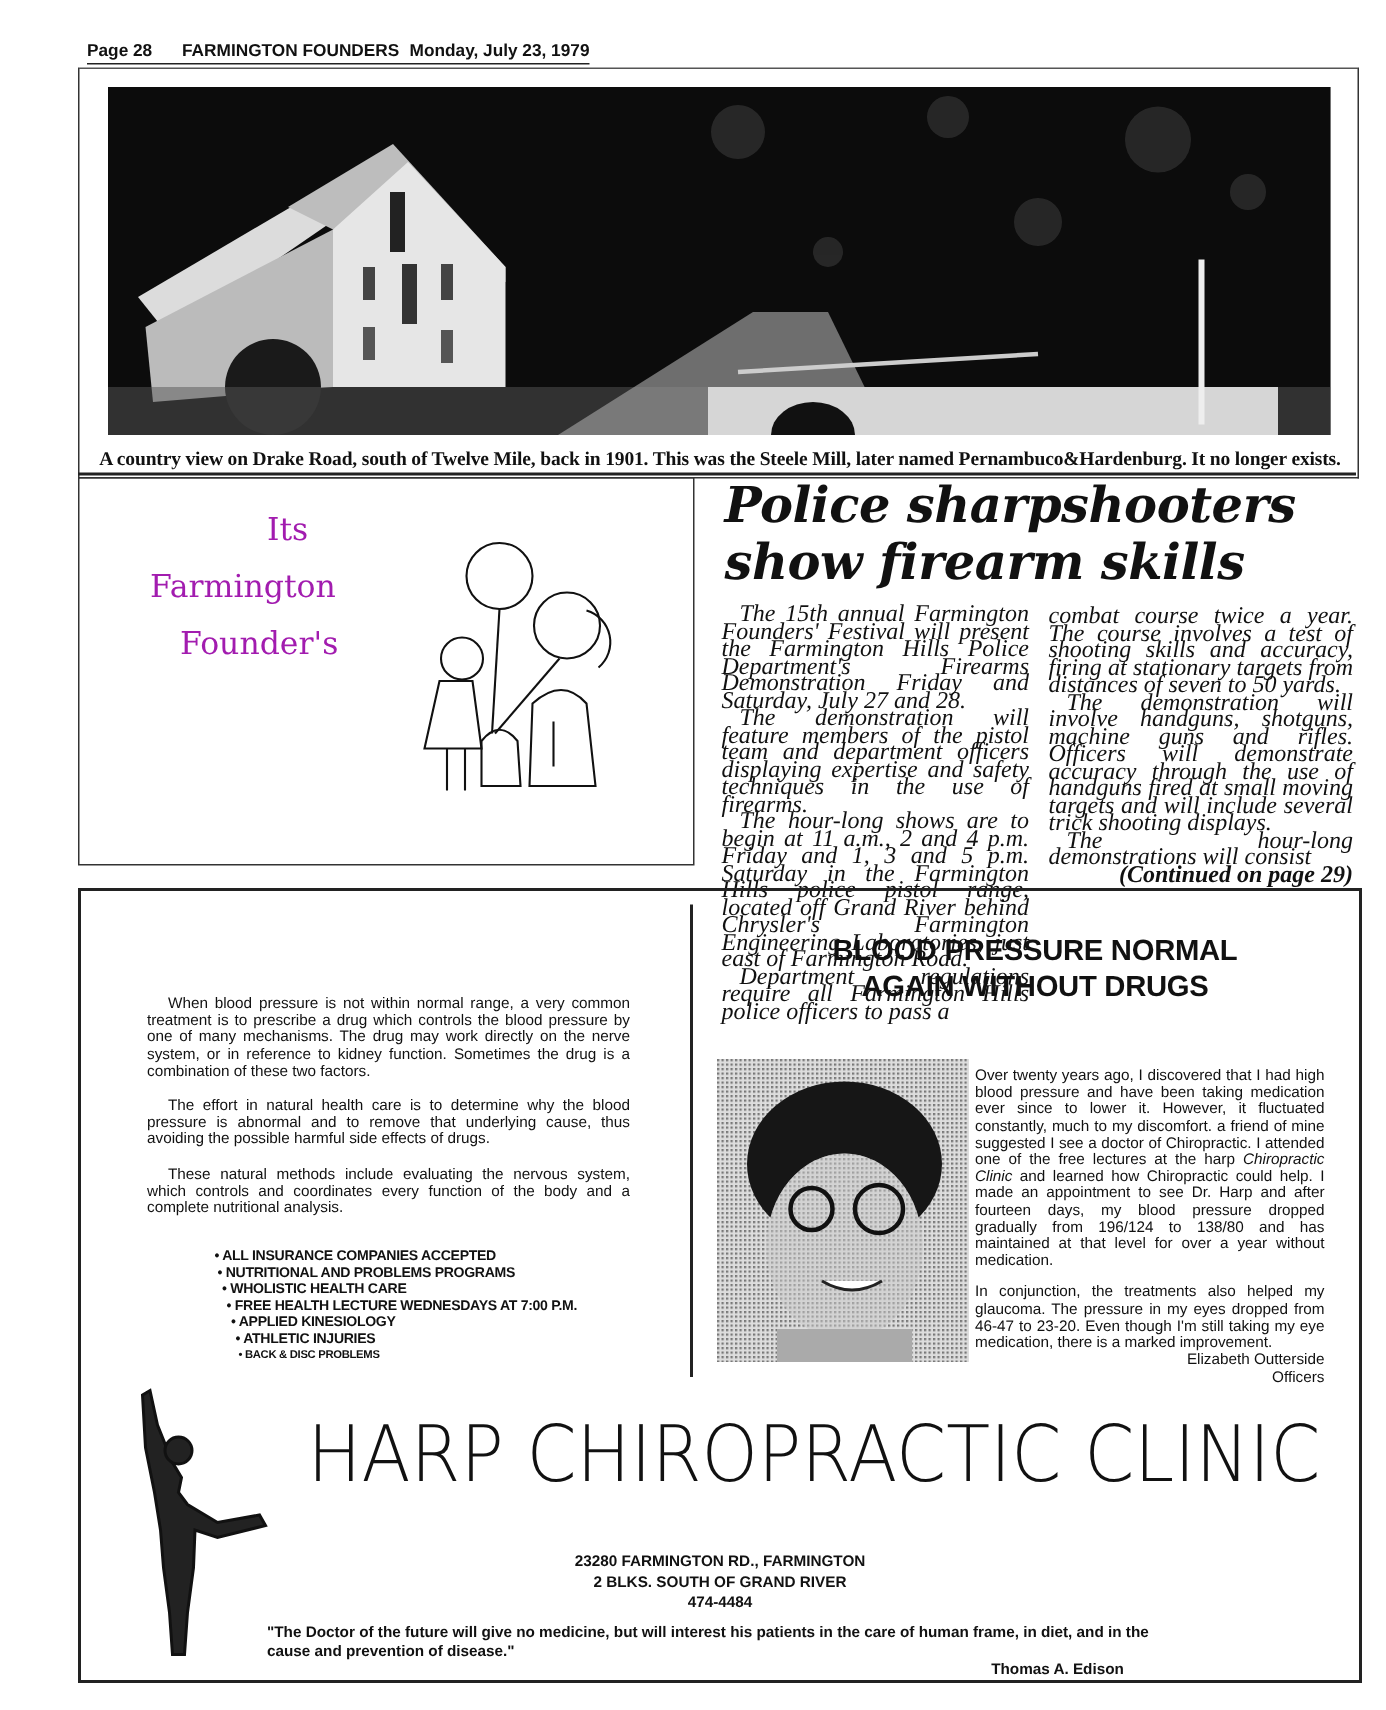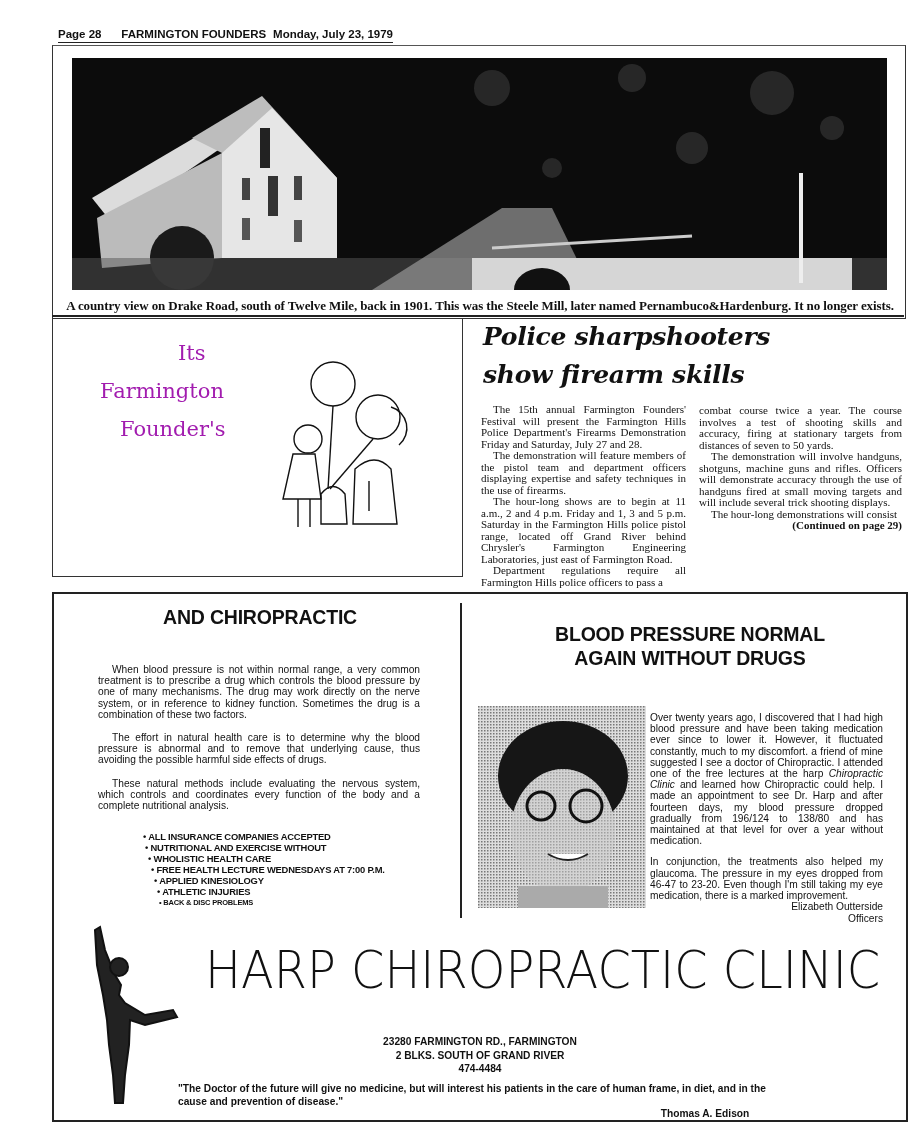--- a/index.html
+++ b/index.html
@@ -12,22 +12,22 @@
   .mh-title{width:158px;}
   
   .photo-frame{left:52px;top:45px;width:852px;height:272px;border:1.5px solid #333;border-top:1px solid #555;}
   .photo{left:72px;top:58px;width:815px;height:232px;background:#0b0b0b;overflow:hidden;}
   .caption{left:60px;top:298px;width:840px;font-family:"Liberation Serif",serif;font-weight:bold;font-size:13px;text-align:center;white-space:nowrap;letter-spacing:-0.1px;}
   .rule-thick{left:52px;top:315px;width:852px;height:2px;background:#222;}
   
   .founders{left:52px;top:318px;width:409px;height:257px;border:1.5px solid #333;}
   .fnd-line{font-family:"DejaVu Serif",serif;font-size:21px;color:#a21caf;text-align:center;position:absolute;white-space:nowrap;}
   
-  .headline{left:483px;top:318px;width:425px;font-family:"DejaVu Serif",serif;font-style:italic;font-weight:bold;font-size:25px;line-height:38px;letter-spacing:-0.3px;}
-  .col{font-family:"Liberation Serif",serif;font-size:11px;line-height:11.5px;text-align:justify;}
+  .headline{left:483px;top:318px;width:425px;font-family:"DejaVu Serif",serif;font-style:italic;font-weight:bold;font-size:33px;line-height:38px;letter-spacing:-0.3px;}
+  .col{font-family:"Liberation Serif",serif;font-size:16px;line-height:11.5px;text-align:justify;font-style:italic;}
   .col p{margin:0;text-indent:12px;}
   .cont{text-align:right;font-weight:bold;}
   
   .ad{left:52px;top:592px;width:852px;height:526px;border:2px solid #222;}
   .ad-divider{left:460px;top:603px;width:2px;height:315px;background:#222;}
   .ad-h{font-family:"Liberation Sans",sans-serif;font-weight:bold;text-align:center;font-size:19.5px;line-height:24px;letter-spacing:-0.2px;}
   .ad-body{font-family:"Liberation Sans",sans-serif;font-size:10.2px;line-height:11.2px;text-align:justify;}
   .ad-body p{margin:0 0 12px 0;text-indent:14px;}
   .bullets{font-family:"Liberation Sans",sans-serif;font-weight:bold;font-size:9.4px;line-height:11px;letter-spacing:-0.2px;}
   .bullets div{white-space:nowrap;}
@@ -128,30 +128,29 @@
   <p style="text-indent:0">combat course twice a year. The course involves a test of shooting skills and accuracy, firing at stationary targets from distances of seven to 50 yards.</p>
   <p>The demonstration will involve handguns, shotguns, machine guns and rifles. Officers will demonstrate accuracy through the use of handguns fired at small moving targets and will include several trick shooting displays.</p>
   <p>The hour-long demonstrations will consist</p>
   <div class="cont">(Continued on page 29)</div>
 </div>
 
 <div class="abs ad"></div>
 <div class="abs ad-divider"></div>
 
 <div class="abs ad-h" style="left:90px;top:605px;width:340px;">
-  <div>AND CHIROPRACTIC</div>
 </div>
 <div class="abs ad-body" style="left:98px;top:664px;width:322px;">
   <p>When blood pressure is not within normal range, a very common treatment is to prescribe a drug which controls the blood pressure by one of many mechanisms. The drug may work directly on the nerve system, or in reference to kidney function. Sometimes the drug is a combination of these two factors.</p>
   <p>The effort in natural health care is to determine why the blood pressure is abnormal and to remove that underlying cause, thus avoiding the possible harmful side effects of drugs.</p>
   <p>These natural methods include evaluating the nervous system, which controls and coordinates every function of the body and a complete nutritional analysis.</p>
 </div>
 <div class="abs bullets" style="left:143px;top:831px;">
   <div style="padding-left:0px">• ALL INSURANCE COMPANIES ACCEPTED</div>
-  <div style="padding-left:2px">• NUTRITIONAL AND EXERCISE WITHOUT</div>
+  <div style="padding-left:2px">• NUTRITIONAL AND PROBLEMS PROGRAMS</div>
   <div style="padding-left:5px">• WHOLISTIC HEALTH CARE</div>
   <div style="padding-left:8px">• FREE HEALTH LECTURE WEDNESDAYS AT 7:00 P.M.</div>
   <div style="padding-left:11px">• APPLIED KINESIOLOGY</div>
   <div style="padding-left:14px">• ATHLETIC INJURIES</div>
   <div style="padding-left:16px;font-size:7.5px">• BACK &amp; DISC PROBLEMS</div>
 </div>
 
 <div class="abs ad-h" style="left:510px;top:622px;width:360px;">
   <div>BLOOD PRESSURE NORMAL</div>
   <div>AGAIN WITHOUT DRUGS</div>

